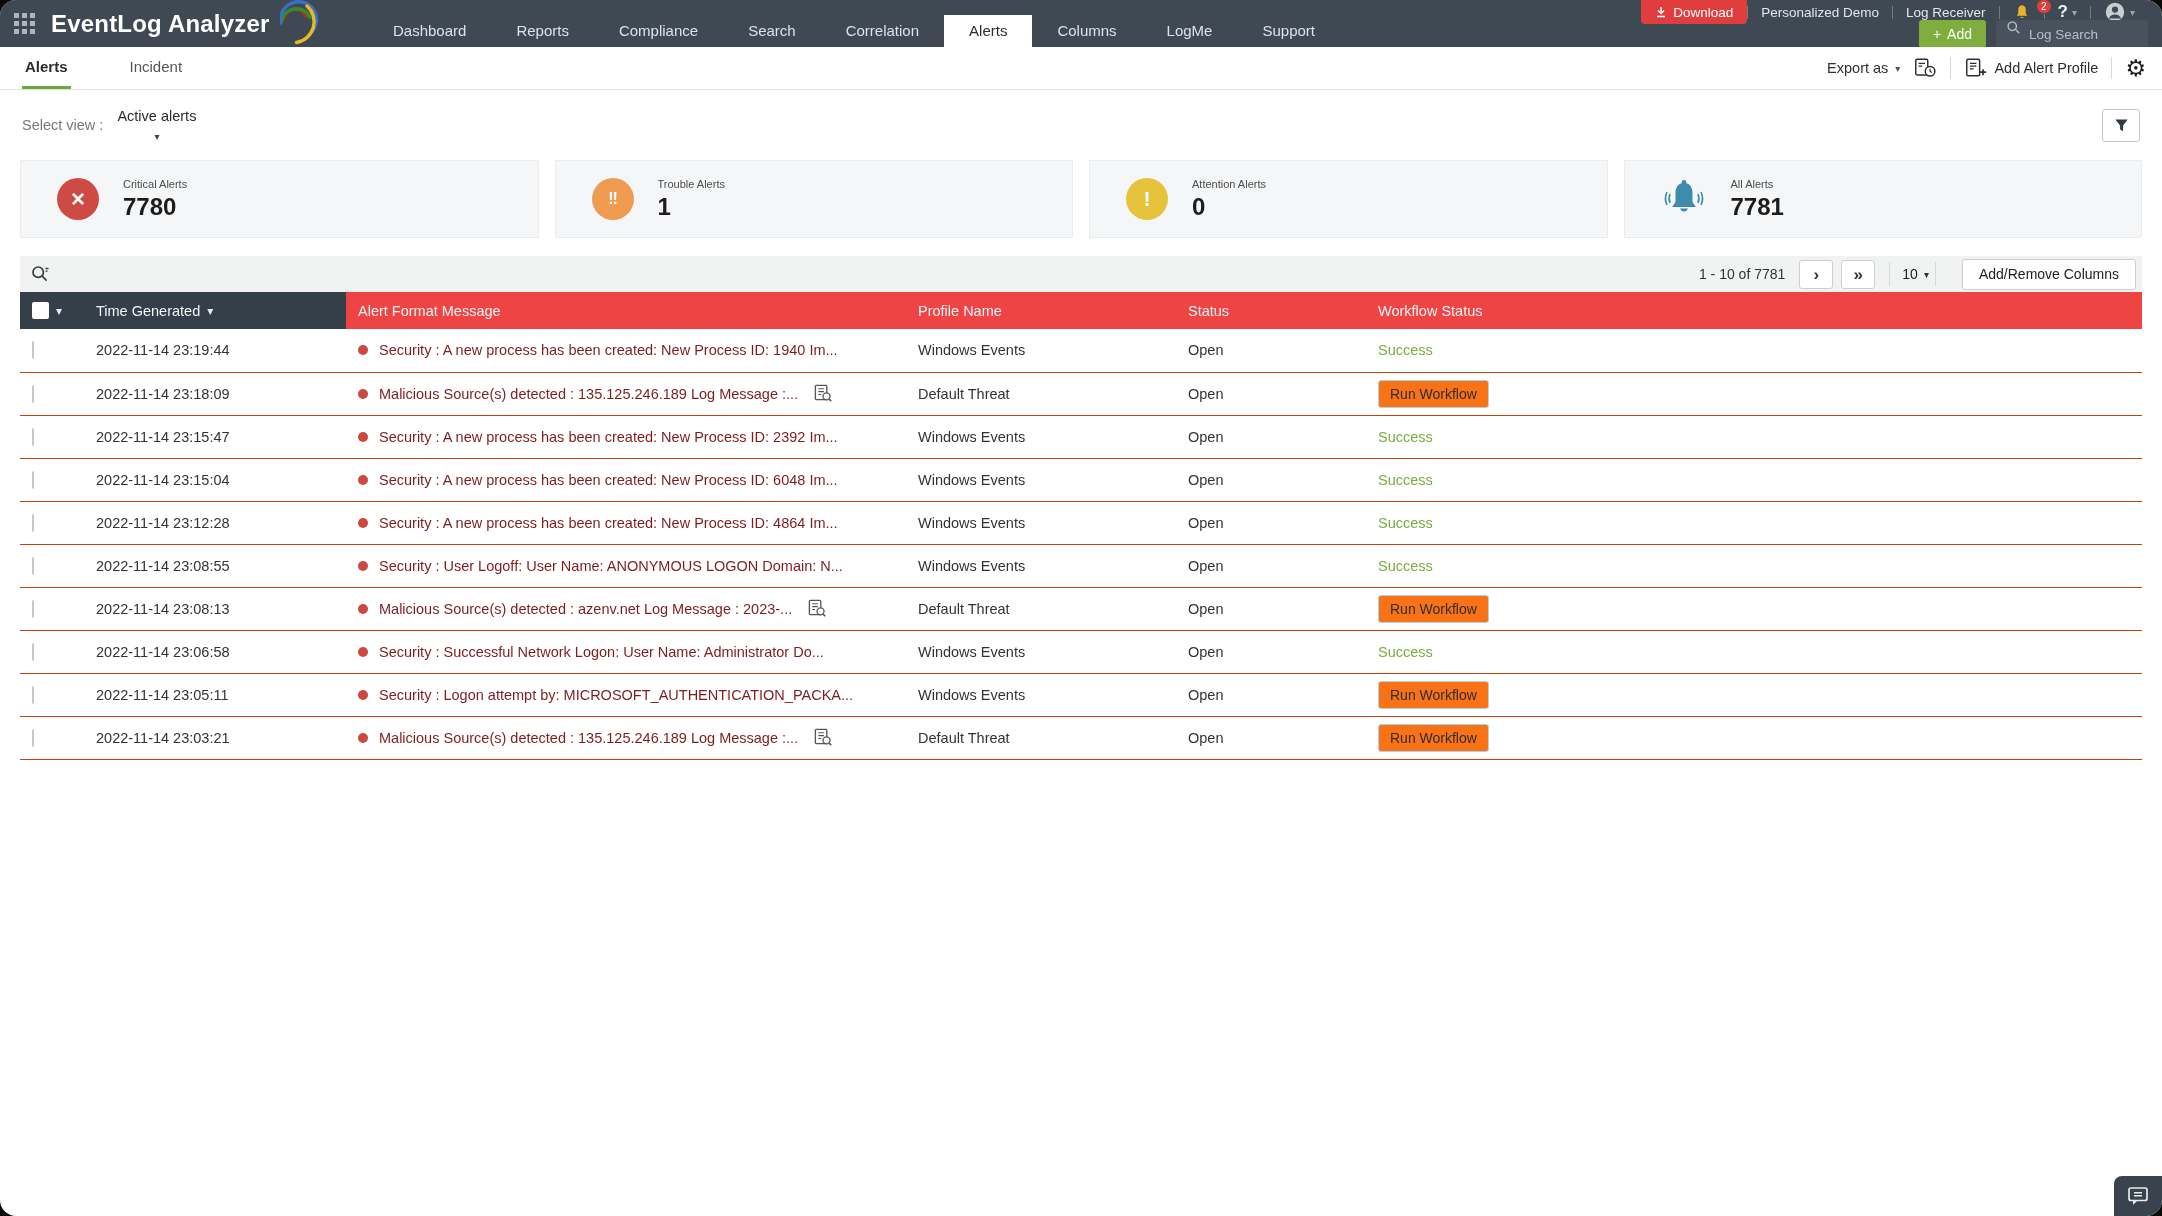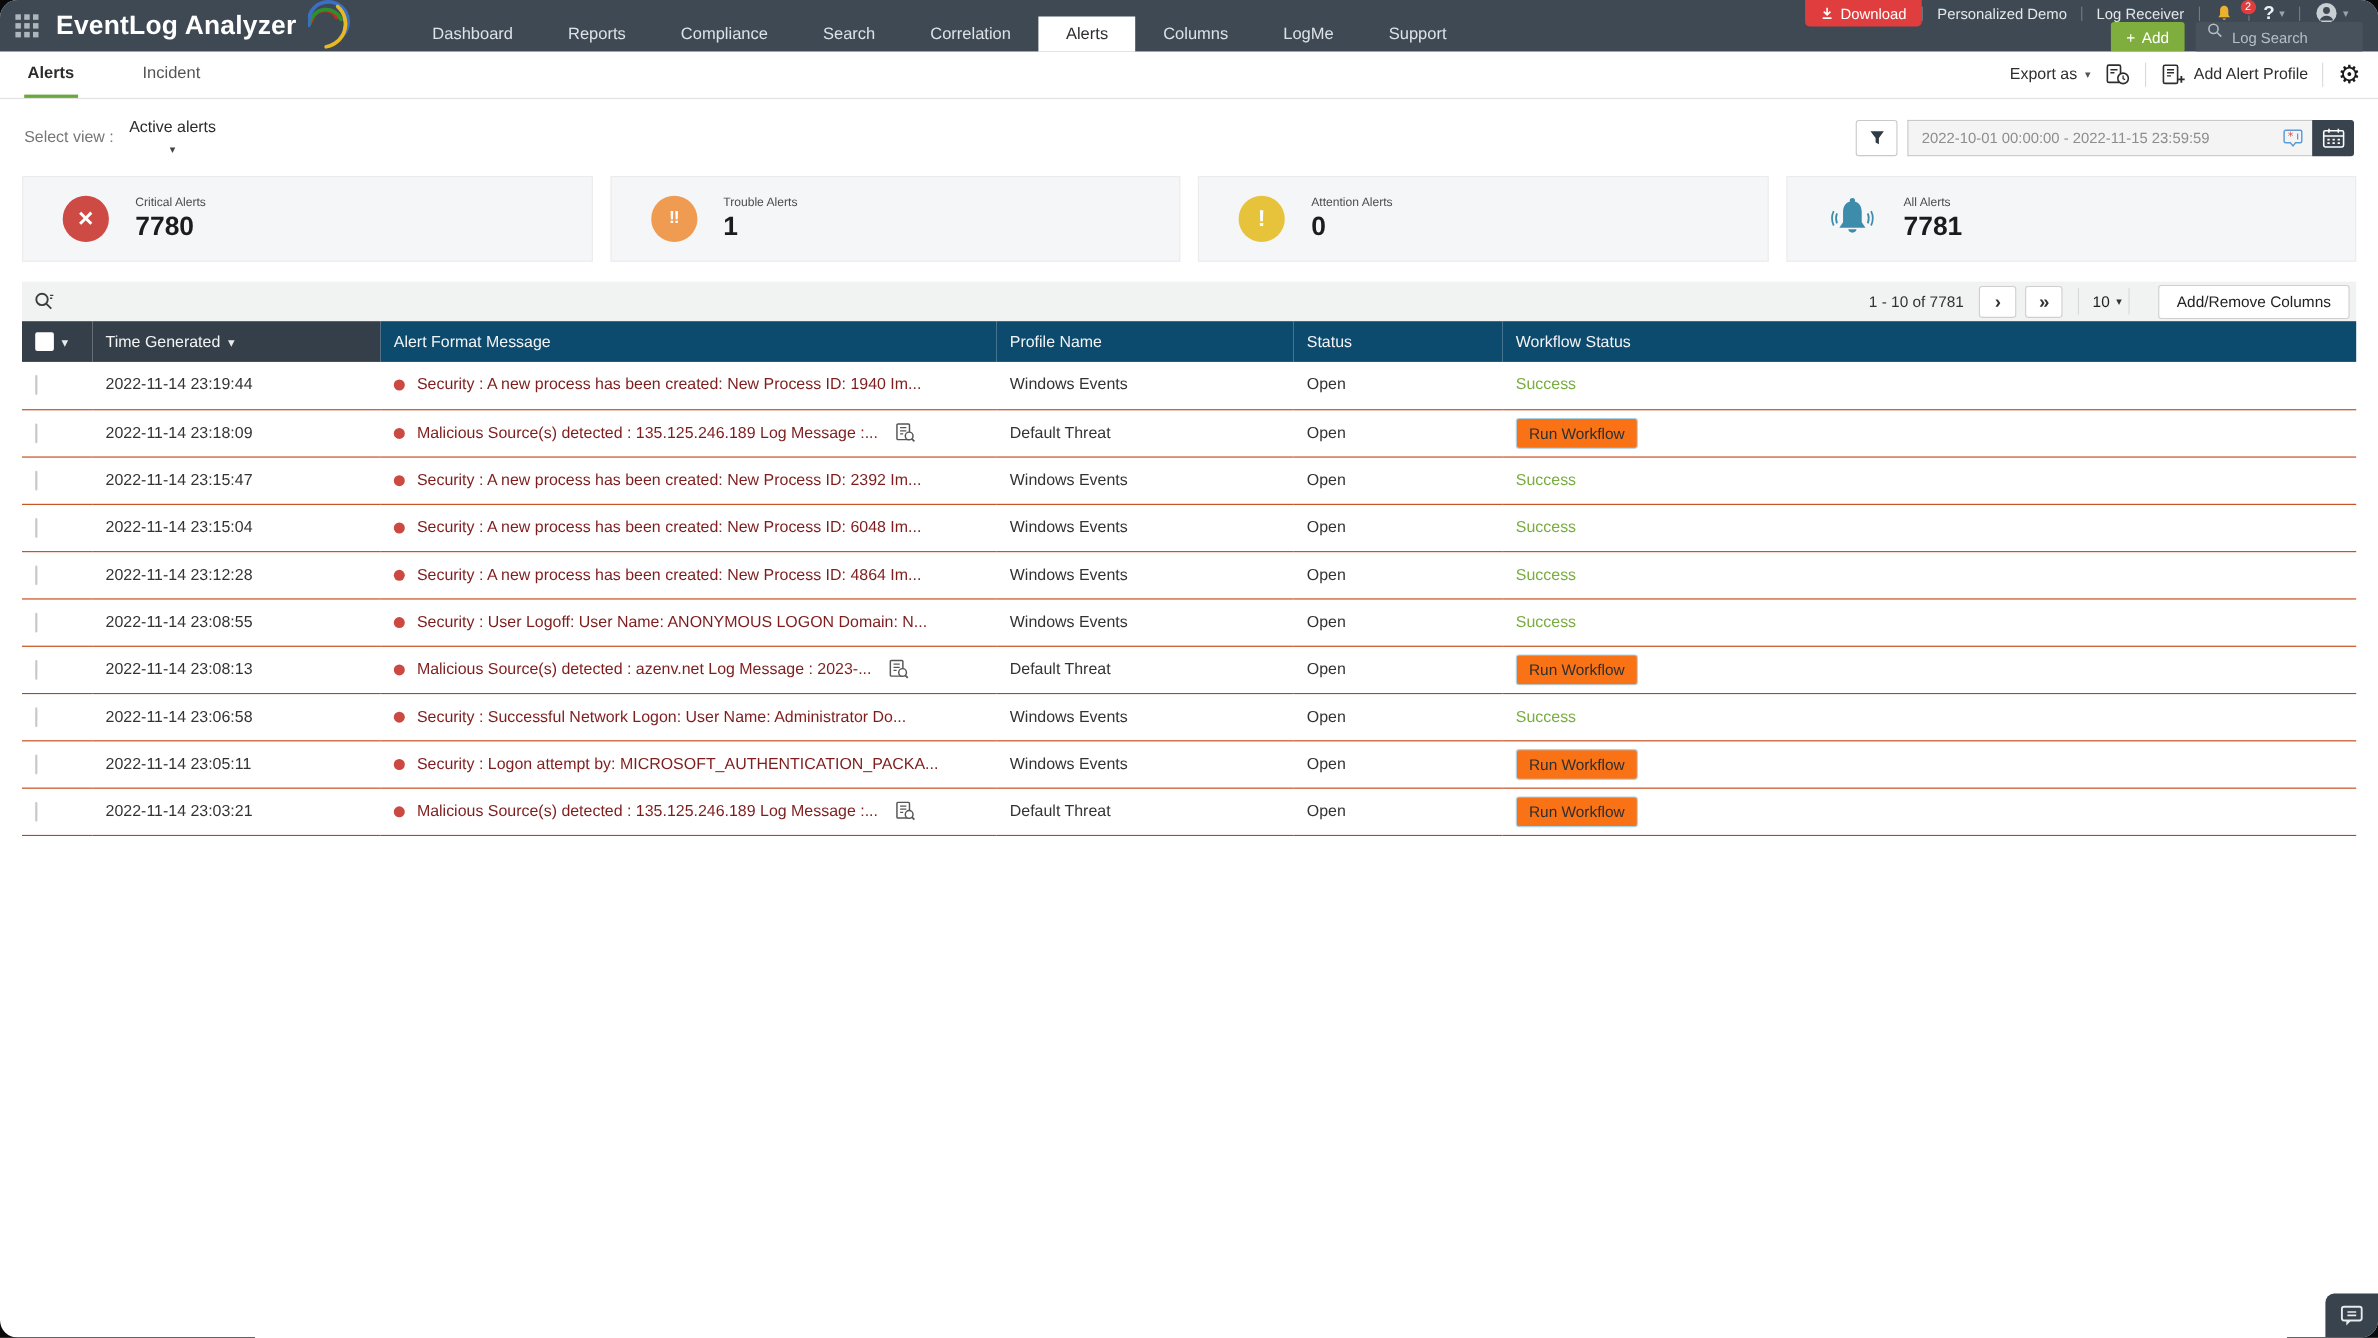--- a/index.html
+++ b/index.html
@@ -89,21 +89,21 @@
             display:flex; align-items:center; justify-content:center; font-size:17px; font-weight:bold;
             color:#333; cursor:pointer; margin-right:8px; font-family:inherit; line-height:1; }
   .tt-sep { width:1px; height:24px; background:#d8d8d8; margin:0 12px 0 6px; }
   .size-picker { font-size:14px; color:#222; display:flex; align-items:center; gap:6px; cursor:pointer; }
   .addrem-btn { height:31px; background:#fff; border:1px solid #cfcfcf; border-radius:3px; padding:0 16px;
                 font-size:14px; color:#222; cursor:pointer; margin-left:14px; font-family:inherit; }
 
   
   .alert-table { width:2122px; margin:0 20px; border-collapse:collapse; table-layout:fixed; }
   .alert-table th { height:37px; font-weight:normal; font-size:14.5px; color:#f2f4f5; text-align:left;
-                    padding:0 12px; background:#0c4a6e; }
+                    padding:0 12px; background:#ef4444; }
   th.col-check, th.col-time { background:#353f49; }
   .hdr-flex { display:flex; align-items:center; gap:7px; }
   .hdr-cb { width:17px; height:17px; background:#fff; border-radius:2px; cursor:pointer; }
   .sort-caret { font-size:12px; color:#e8ebed; }
   .alert-table td { height:43px; border-bottom:1px solid #c2410c; font-size:14.5px; color:#333;
                     padding:0 12px; white-space:nowrap; overflow:hidden; }
   .cb { width:17px; height:17px; border:1px solid #c6c9cc; border-radius:2px; background:#fff; cursor:pointer; }
   .msg-wrap { display:flex; align-items:center; gap:11px; }
   .dot { width:10px; height:10px; border-radius:50%; background:#cb4940; flex-shrink:0; }
   .msg-text { color:#7f1d1d; }
@@ -245,37 +245,20 @@
         <span class="mini-caret" style="color:#444">▾</span>
       </span>
     </div>
 
     <div class="date-zone">
       <span class="funnel-btn">
         <svg width="15" height="15" viewBox="0 0 16 16">
           <path d="M1.5 1.5h13L9.7 8v6l-3.2-1.7V8z" fill="#2e3a44"></path>
         </svg>
       </span>
-      <div class="date-wrap">
-        <div class="date-input">
-          <input type="text" value="2022-10-01 00:00:00 - 2022-11-15 23:59:59" style="">
-          <svg width="19" height="17" viewBox="0 0 20 18">
-            <path d="M3 1.5h14a1.5 1.5 0 0 1 1.5 1.5v9a1.5 1.5 0 0 1-1.5 1.5h-4.5L10 16.5 7.5 13.5H3A1.5 1.5 0 0 1 1.5 12V3A1.5 1.5 0 0 1 3 1.5z" fill="none" stroke="#5b9bd5" stroke-width="1.4"></path>
-            <text x="5" y="11" font-size="11" fill="#d9534f" font-family="DejaVu Sans">*</text>
-            <path d="M14.5 4.5v6" stroke="#5b9bd5" stroke-width="1.2"></path>
-          </svg>
-        </div>
-        <span class="cal-btn">
-          <svg width="21" height="19" viewBox="0 0 22 20">
-            <rect x="1.5" y="3" width="19" height="15.5" rx="1.5" fill="none" stroke="#fff" stroke-width="1.5"></rect>
-            <path d="M6.5 1v4M15.5 1v4M1.5 8h19" stroke="#fff" stroke-width="1.5"></path>
-            <path d="M5 11.5h2.2M9.9 11.5h2.2M14.8 11.5h2.2M5 14.8h2.2M9.9 14.8h2.2M14.8 14.8h2.2" stroke="#fff" stroke-width="1.6"></path>
-          </svg>
-        </span>
-      </div>
     </div>
   </div>
 
   <div class="cards">
     <div class="card">
       <span class="card-icon ci-critical">×</span>
       <span>
         <div class="card-label">Critical Alerts</div>
         <div class="card-value">7780</div>
       </span>

